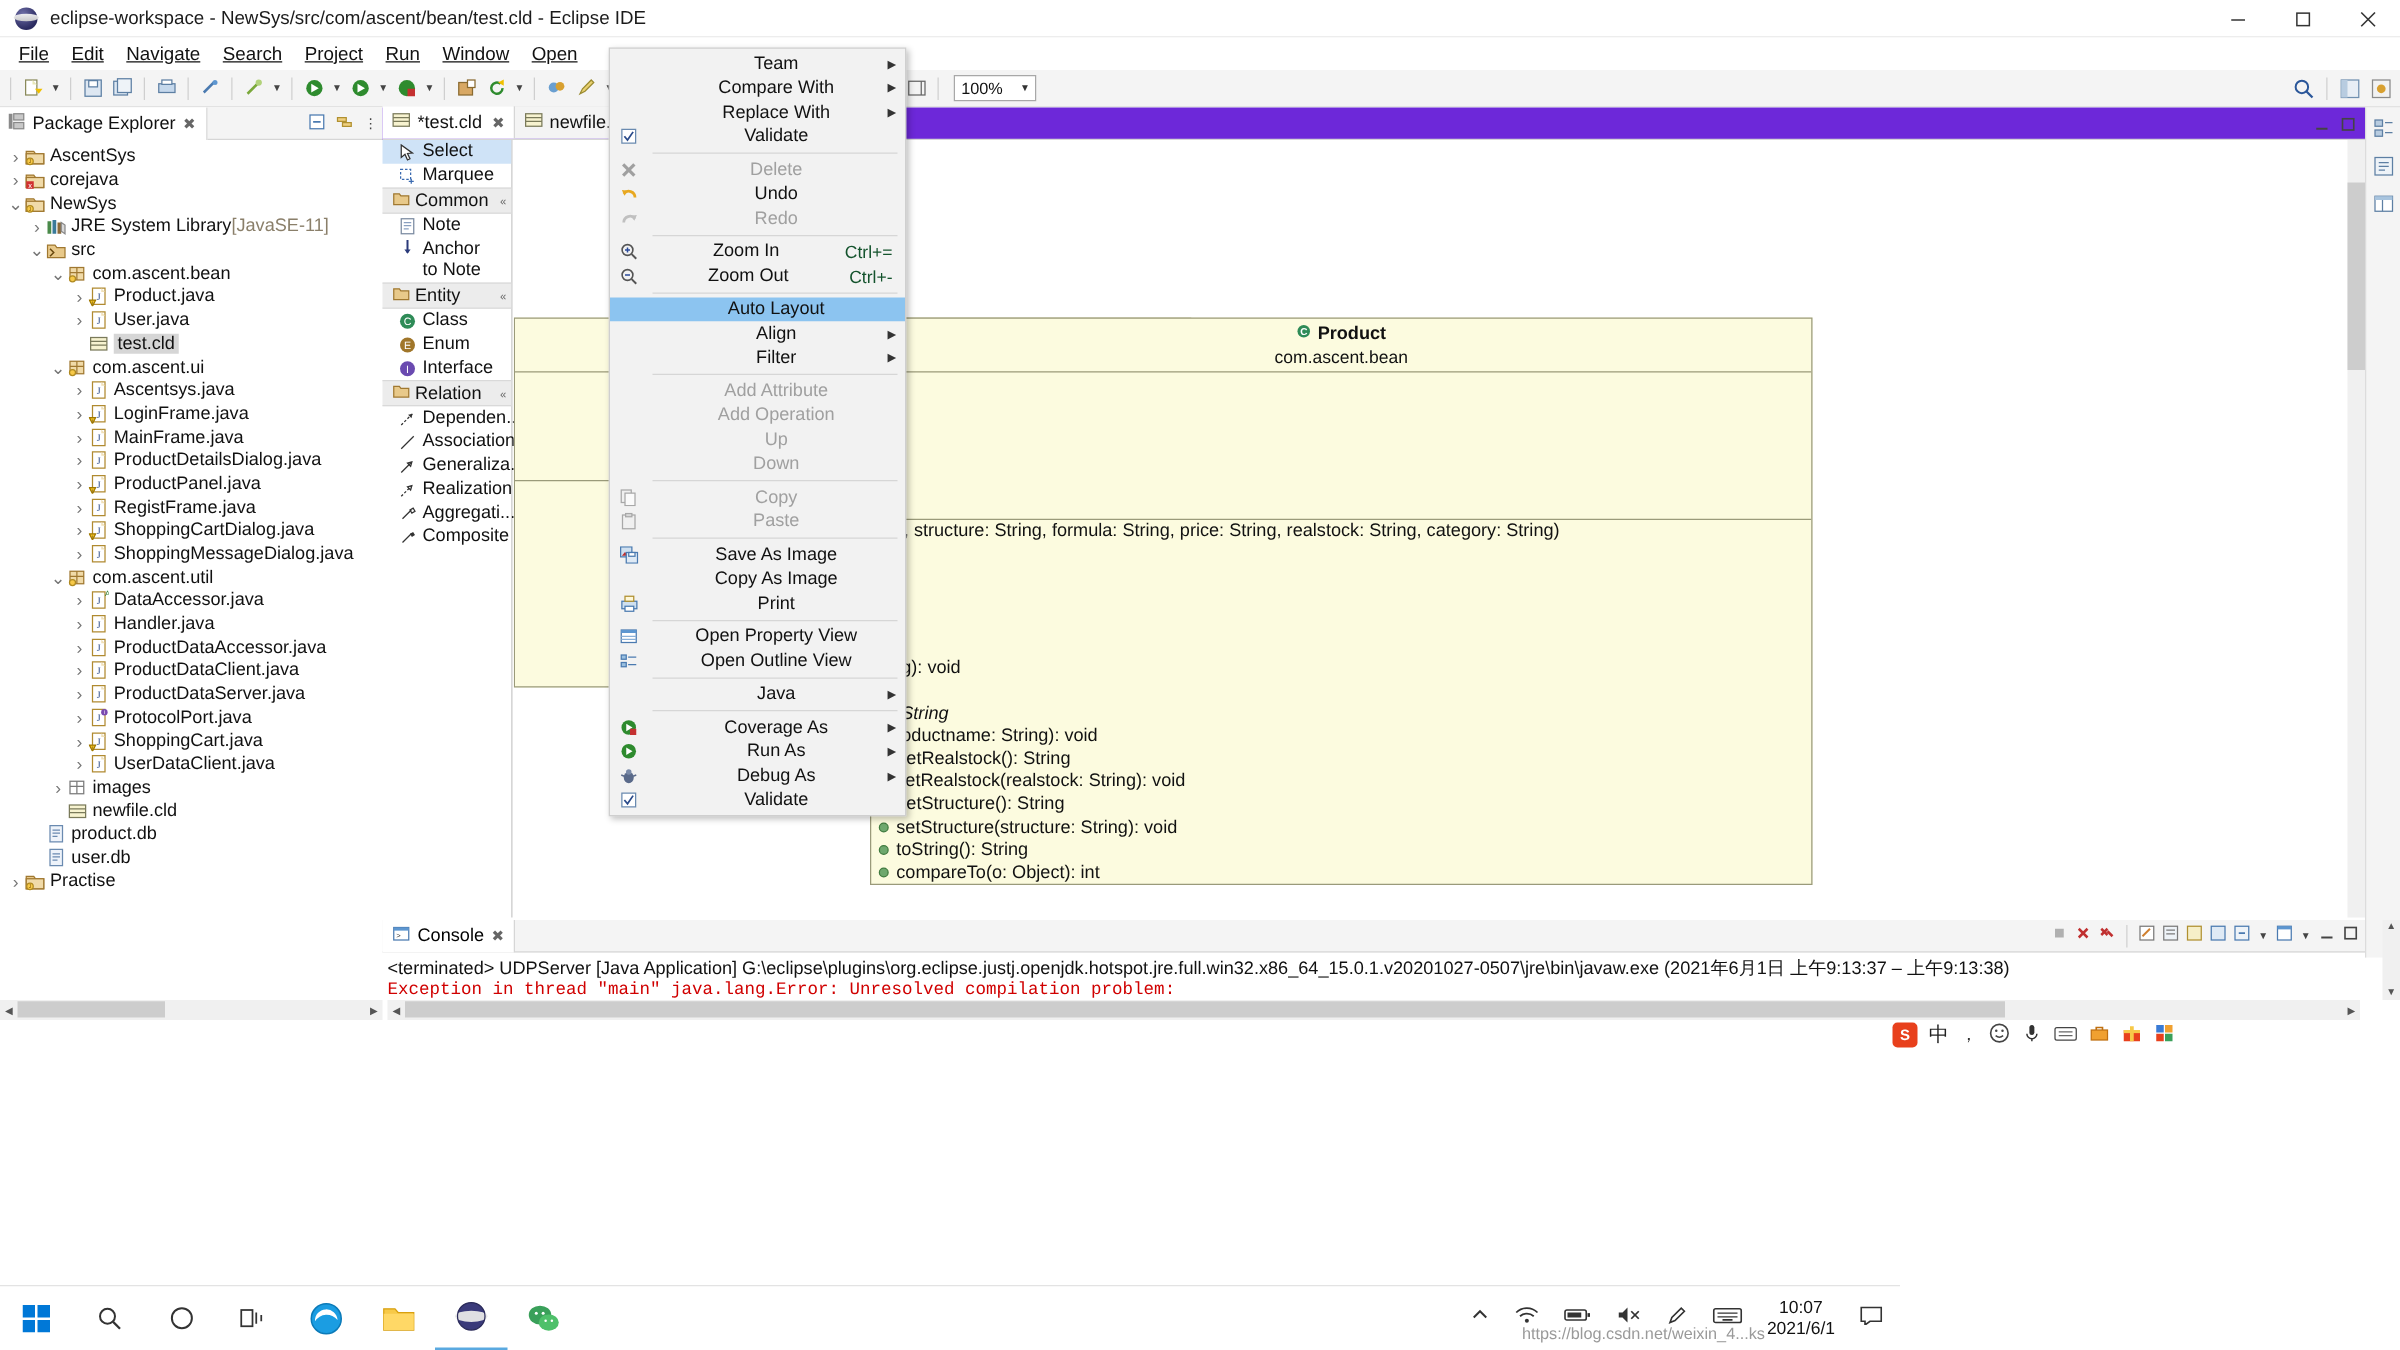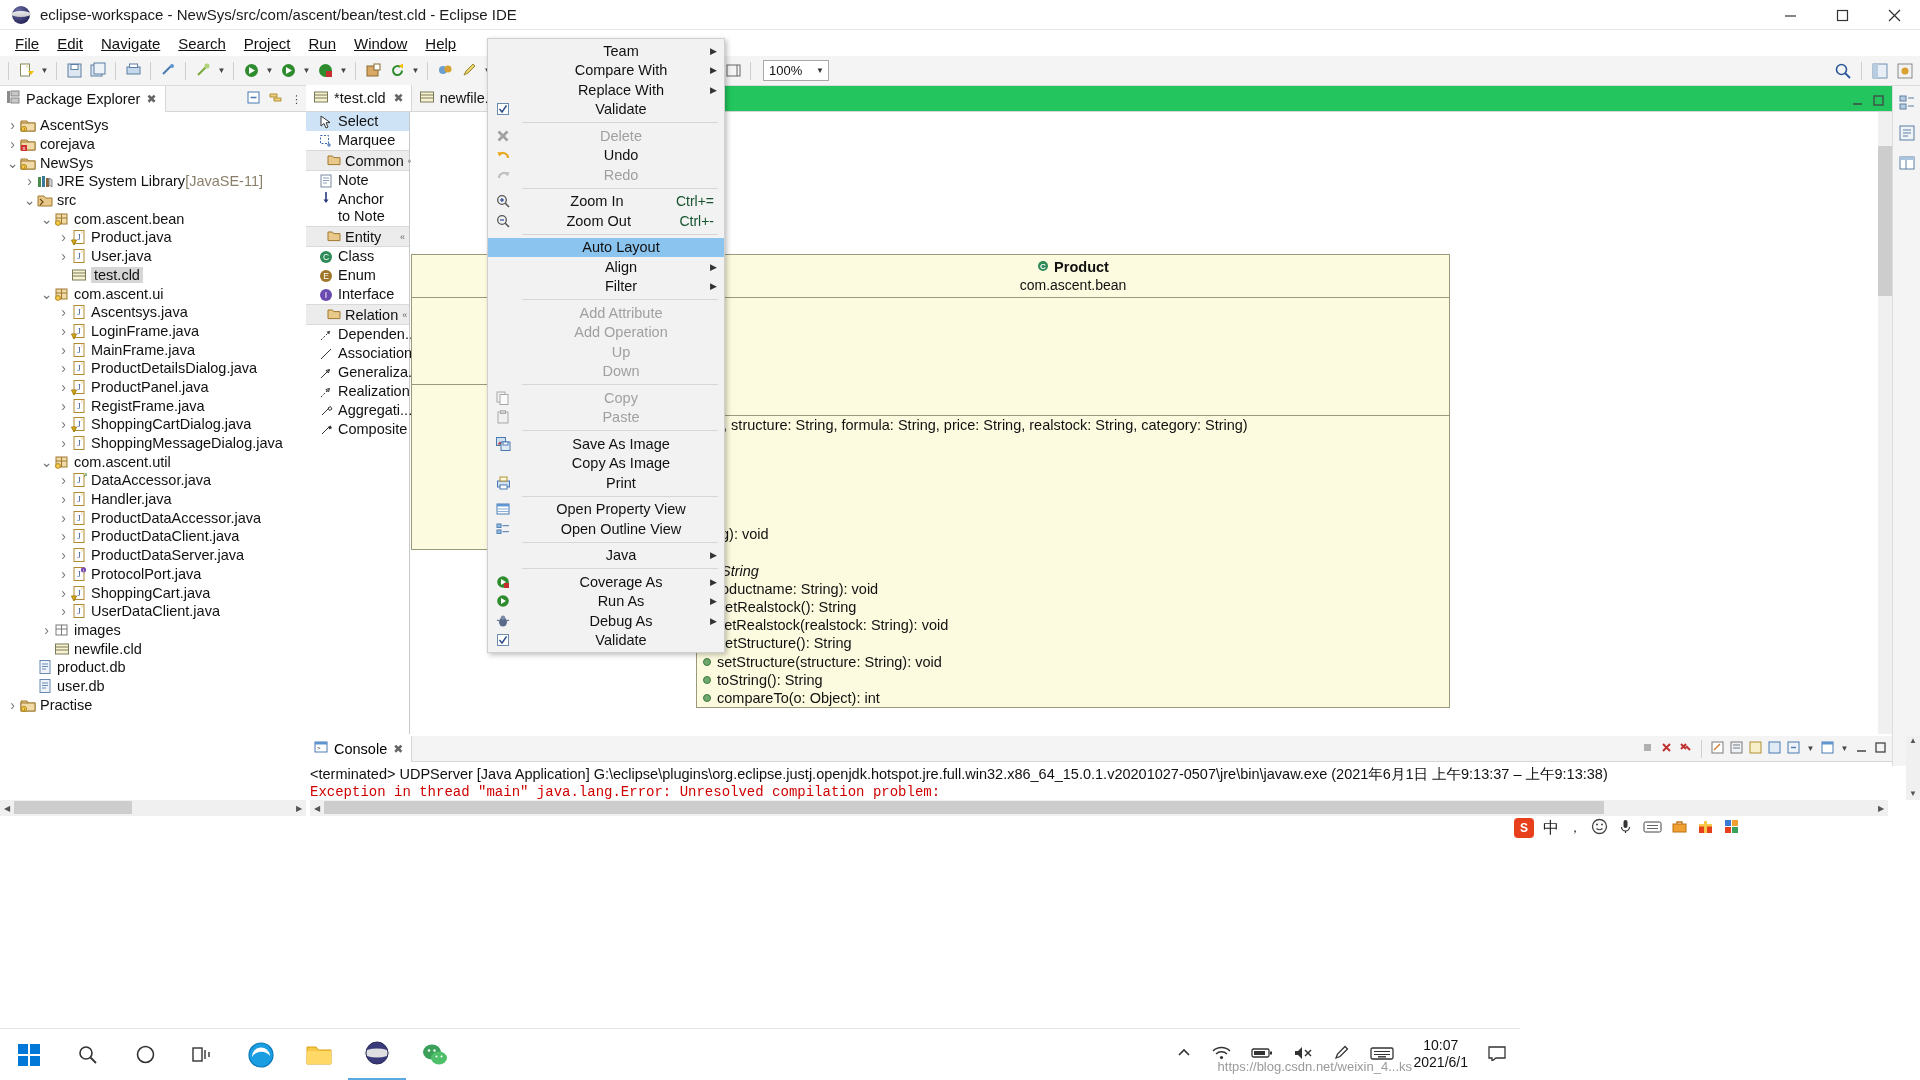--- a/index.html
+++ b/index.html
@@ -84,32 +84,32 @@
   .tree { padding-top:4px; font-size:14.5px; color:#111; overflow:hidden; height:652px; }
   .trow { height:18.7px; display:flex; align-items:center; white-space:nowrap; }
   .trow .tw { width:13px; display:flex; align-items:center; justify-content:center; color:#777; font-size:10px; }
   .trow .ic { width:18px; display:flex; align-items:center; justify-content:center; margin-right:3px; }
   .trow .lbl { }
   .trow .sel { background:#d6d6d6; padding:0 3px; }
   .dim { color:#8a7f6a; }
 
   
   .editor-area { position:absolute; left:306px; top:86px; width:1586px; height:648px; background:#fff; }
-  .etabbar { height:26px; background:#22c55e; display:flex; align-items:flex-end; border-bottom:1px solid #d6d6d6;}
+  .etabbar { height:26px; background:#6d28d9; display:flex; align-items:flex-end; border-bottom:1px solid #d6d6d6;}
   .etab { height:26px; display:flex; align-items:center; gap:5px; padding:0 7px; font-size:14.5px;
           background:#fff; border-right:1px solid #d6d6d6; color:#111; }
   .etab.inactive { background:#f4f4f4; }
   .etab-tools { margin-left:auto; display:flex; align-items:center; gap:6px; padding-right:6px; }
 
   .palette {
     position:absolute; left:0; top:26px; width:104px; height:622px;
     background:#fff; border-right:1px solid #c9c9c9; font-size:14.5px;
   }
   .pal-group {
-    background:#ececec; height:21px; display:flex; align-items:center; gap:4px; padding-left:21px;
+    background:#ececec; height:21px; display:flex; align-items:center; gap:4px; padding-left:8px;
     border-top:1px solid #d9d9d9; border-bottom:1px solid #d9d9d9; color:#111;
   }
   .pal-group .chev { margin-left:auto; margin-right:4px; font-size:9px; color:#666; }
   .pal-item { height:19px; display:flex; align-items:center; gap:5px; padding-left:12px; color:#111;}
   .pal-item.sel { background:#cfe3f7; }
   .pal-item.tall { height:36px; align-items:flex-start; padding-top:1px; }
   .pal-item .ptxt { line-height:17px; }
 
   .canvas {
     position:absolute; left:105px; top:26px; width:1460px; height:622px;
@@ -210,21 +210,21 @@
   </div>
 
   <div class="menubar">
     <div class="menu-item"><u>File</u></div>
     <div class="menu-item"><u>Edit</u></div>
     <div class="menu-item"><u>Navigate</u></div>
     <div class="menu-item"><u>Search</u></div>
     <div class="menu-item"><u>Project</u></div>
     <div class="menu-item"><u>Run</u></div>
     <div class="menu-item"><u>Window</u></div>
-    <div class="menu-item"><u>Help</u></div>
+    <div class="menu-item"><u>Open</u></div>
   </div>
 
   <div class="toolbar">
     <span class="tsep"></span>
     <span class="tbtn">
       <svg width="17" height="17" viewBox="0 0 17 17">
           <rect x="2.5" y="2" width="9" height="12" fill="#fff" stroke="#8a8a5a"></rect>
           <polygon points="8,2 11.5,5.5 8,5.5" fill="#e7e7b8"></polygon>
           <polygon points="10,9 16,9 13,13" fill="#f0c000"></polygon>
         </svg>

